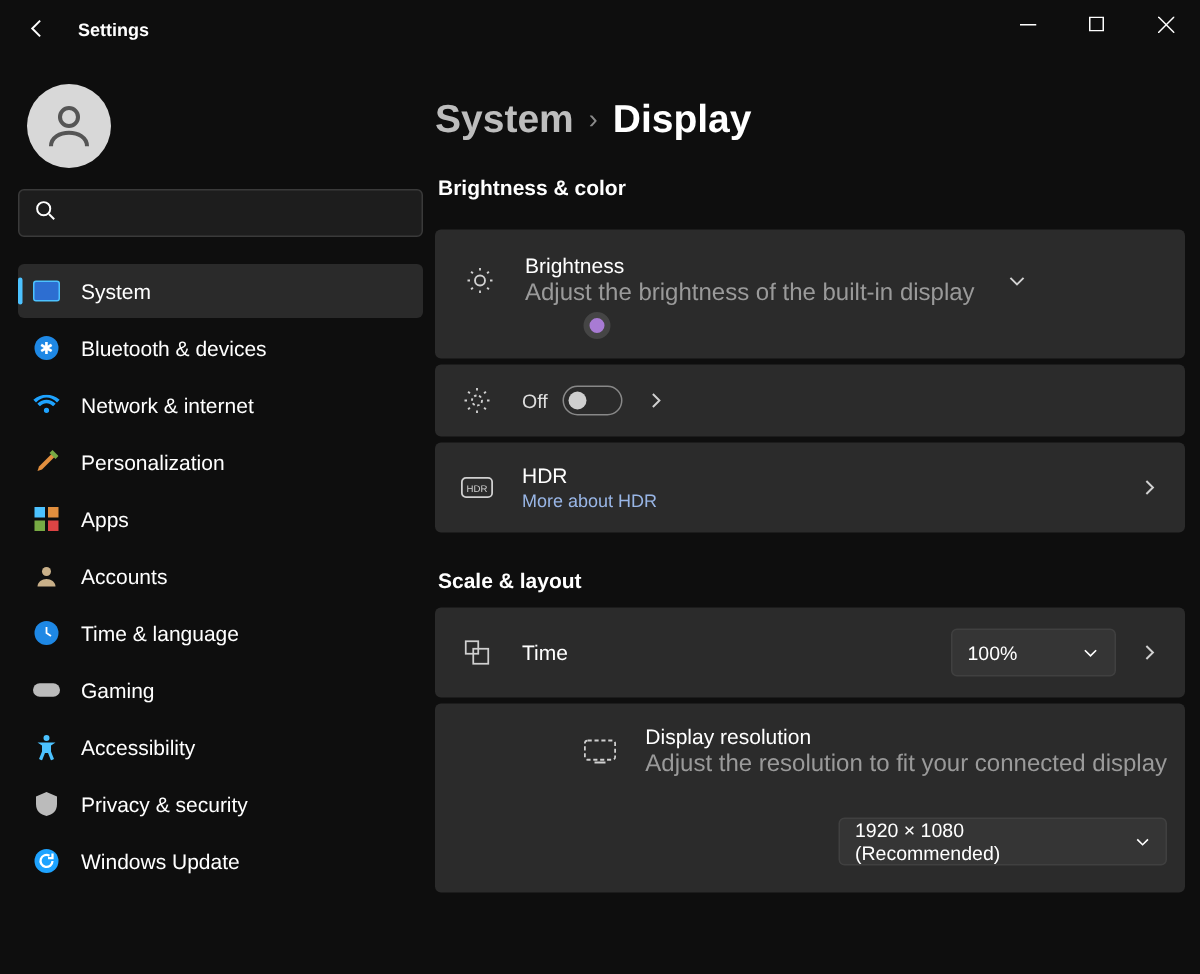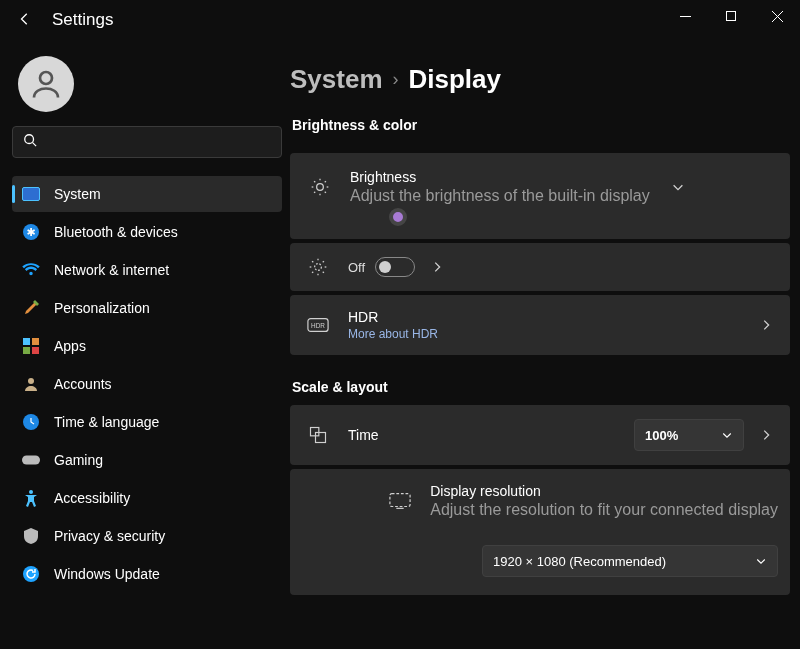--- a/index.html
+++ b/index.html
@@ -34,21 +34,21 @@
     width: 46px; height: 32px;
     background: transparent; border: none; color: var(--text);
     display: flex; align-items: center; justify-content: center;
     font-size: 12px;
   }
   .titlebar {
     display: flex; align-items: center; height: 40px;
     padding-left: 12px; gap: 14px;
   }
   .titlebar .back svg { width: 14px; height: 14px; }
-  .titlebar .title { font-size: 17px; }
+  .titlebar .title { font-size: 12px; font-weight: bold; }
 
   .layout { display: flex; height: calc(649px - 40px); }
   .sidebar {
     width: 290px; padding: 10px 8px 10px 12px;
     display: flex; flex-direction: column;
     flex-shrink: 0;
   }
   .avatar {
     width: 56px; height: 56px; border-radius: 50%;
     background: #d8d8d8; margin: 6px 0 14px 6px;
@@ -138,21 +138,21 @@
     width:12px; height:12px; border-radius:50%; background:#cfcfcf;
   }
   .toggle-label { font-size:13px; color:#ddd; }
 
   .dropdown {
     background:#353535; border-radius:4px;
     height:32px; display:flex; align-items:center; justify-content:space-between;
     padding:0 10px; font-size:13px; gap:20px;
     border:1px solid #404040;
   }
-  .dropdown.wide { width:296px; }
+  .dropdown.wide { width:219px; }
   .dropdown.nested { margin-left:62px; margin-top:10px; }
   
   .inner-top { display:flex; align-items:center; gap:16px; }
   .card.col { flex-direction:column; align-items:flex-end; }
 
   
   .ic-system{ width:18px;height:14px;border:1px solid #4cc2ff;background:#2d6ed1;border-radius:2px;}
   .ic-blue-circle{width:16px;height:16px;border-radius:50%;background:#1e88e5;}
   .ic-wifi{color:#1ea3ff;font-size:16px;}
   .ic-apps{display:grid;grid-template-columns:repeat(2,7px);grid-gap:2px;}
@@ -408,21 +408,21 @@
       <div class="leading-icon">
         <svg width="20" height="20" viewBox="0 0 24 24" fill="none" stroke="currentColor" stroke-width="1.4">
             <rect x="3" y="3" width="10" height="10"></rect>
             <rect x="9" y="9" width="12" height="12"></rect>
           </svg>
       </div>
       <div class="body">
         <div class="title">Time</div>
       </div>
       <div class="trailing">
-        <div class="dropdown" style="width:110px;font-weight:bold;">
+        <div class="dropdown" style="width:110px;">
           <span>100%</span>
           <svg width="12" height="12" viewBox="0 0 16 16" fill="none" stroke="currentColor" stroke-width="1.5">
               <path d="M3 6l5 5 5-5"></path>
             </svg>
         </div>
         <div class="chevron">
           <svg width="14" height="14" viewBox="0 0 16 16" fill="none" stroke="currentColor" stroke-width="1.5">
               <path d="M6 3l5 5-5 5"></path>
             </svg>
         </div>

